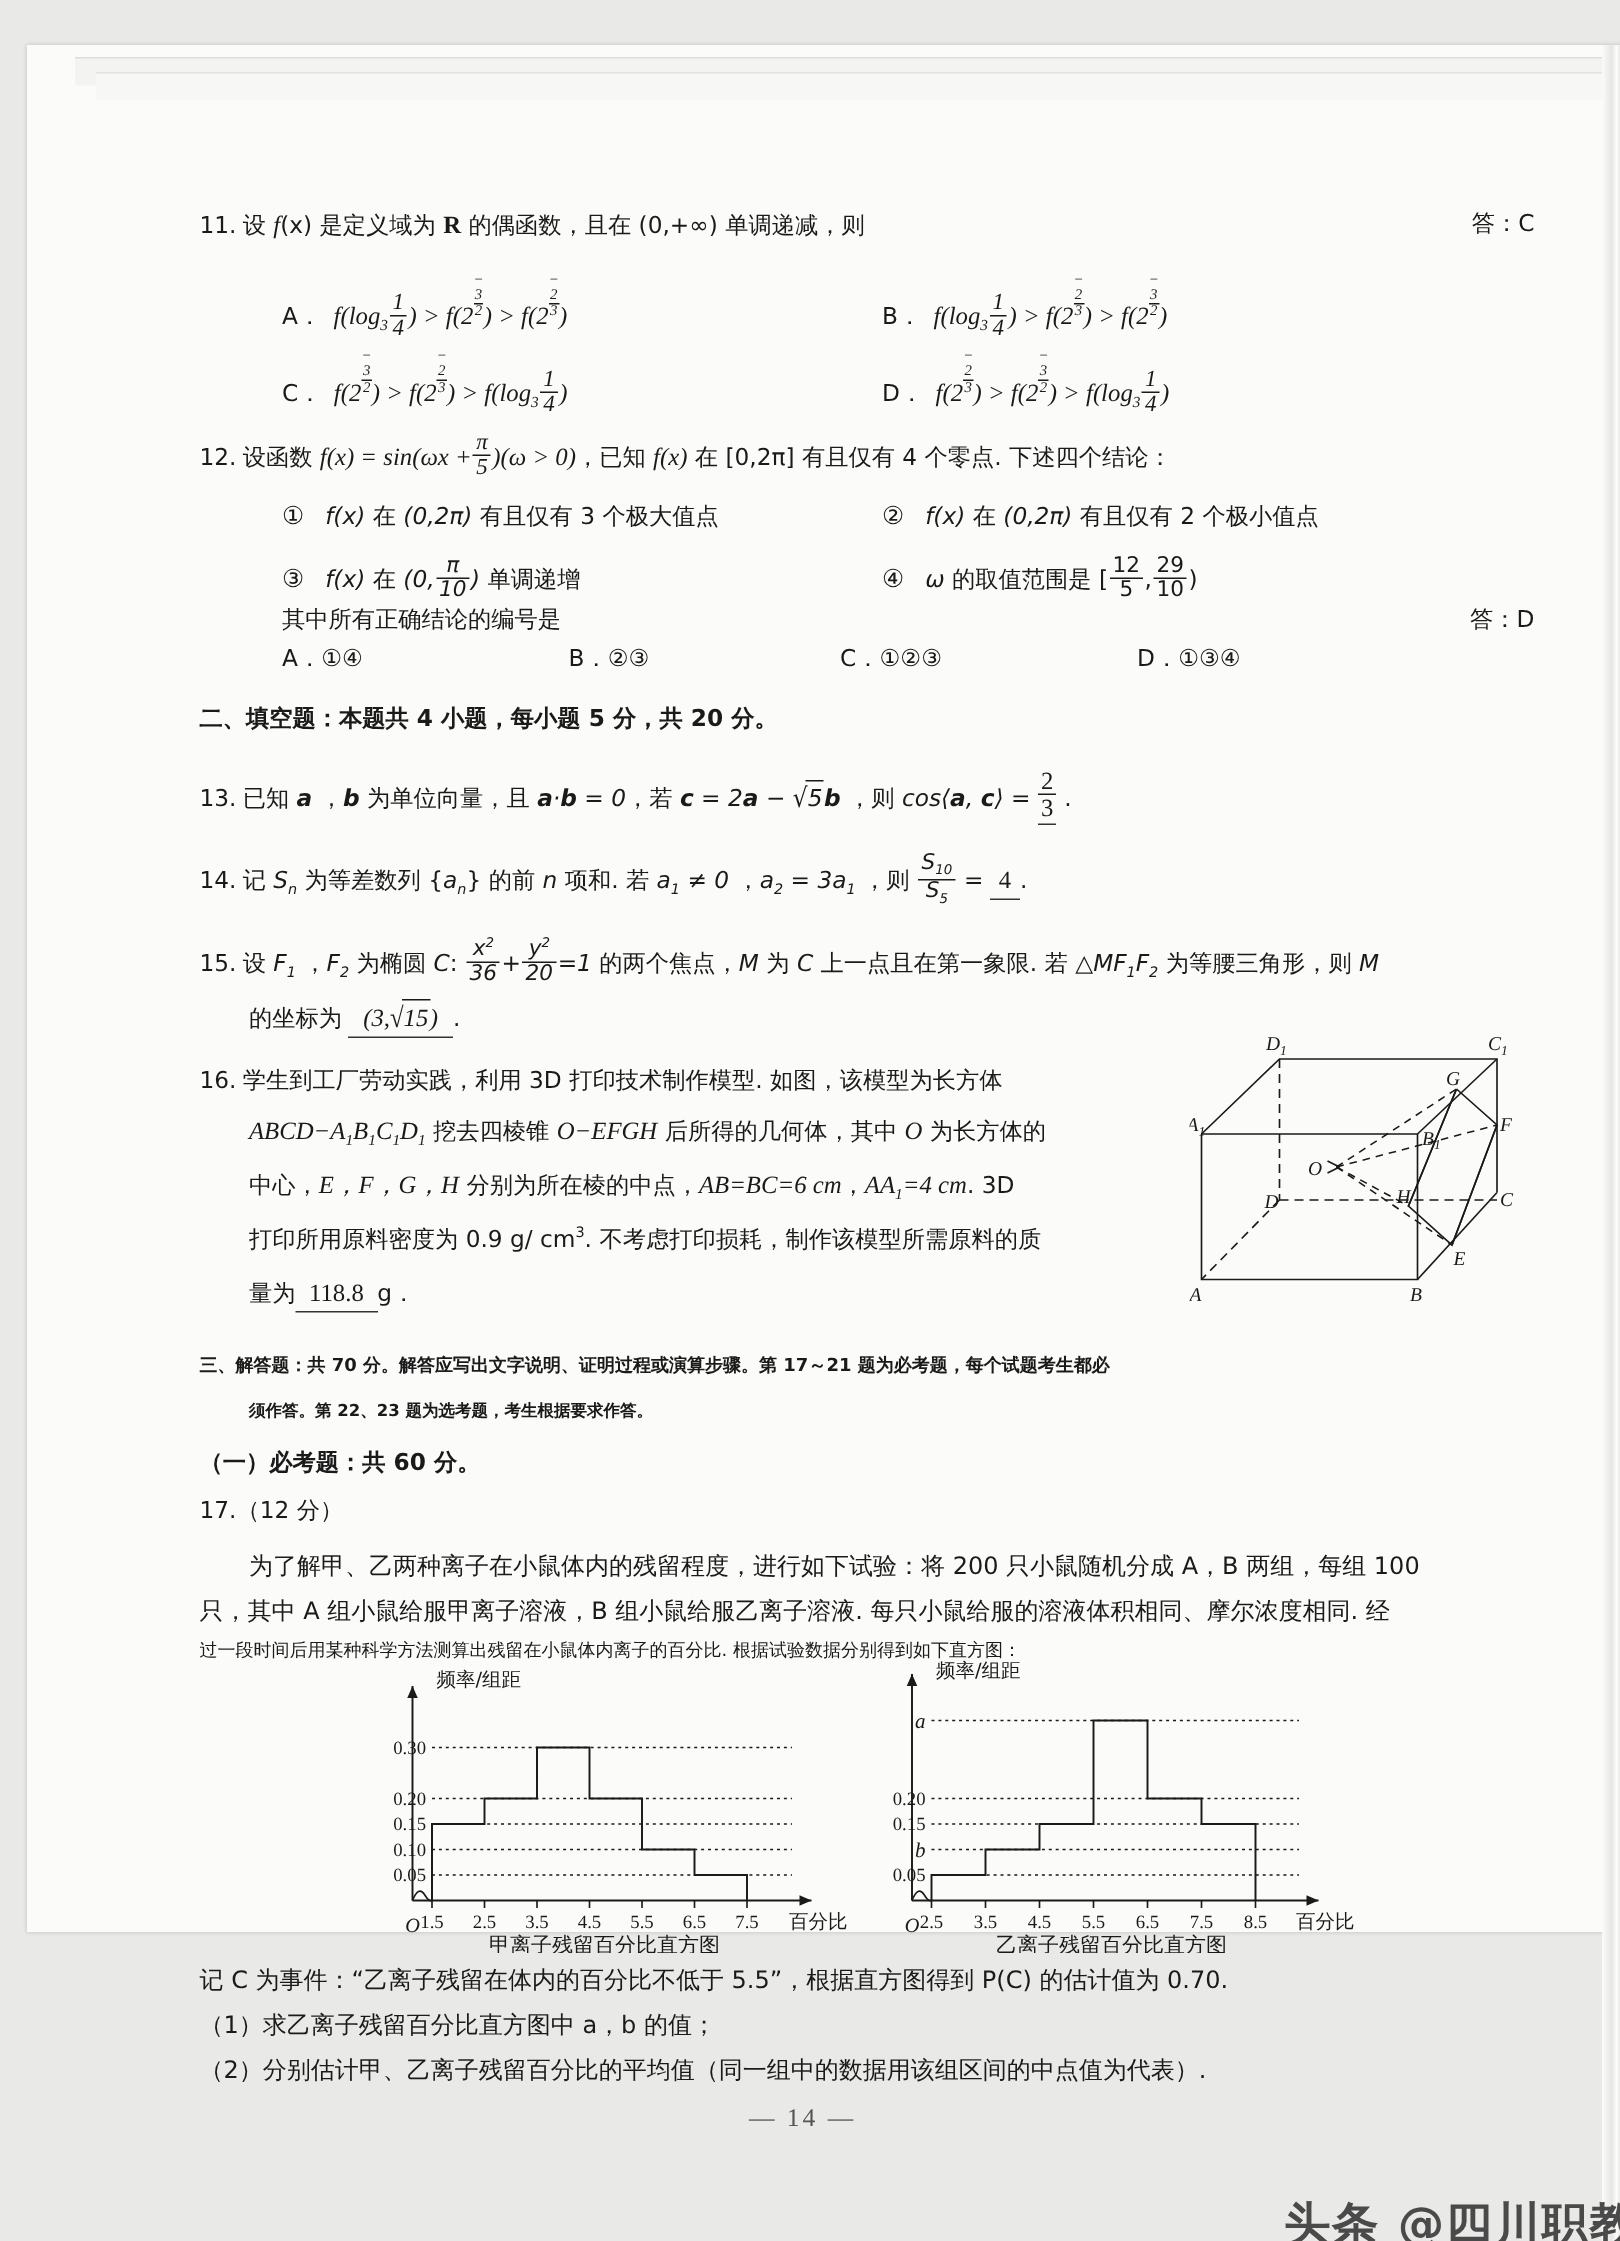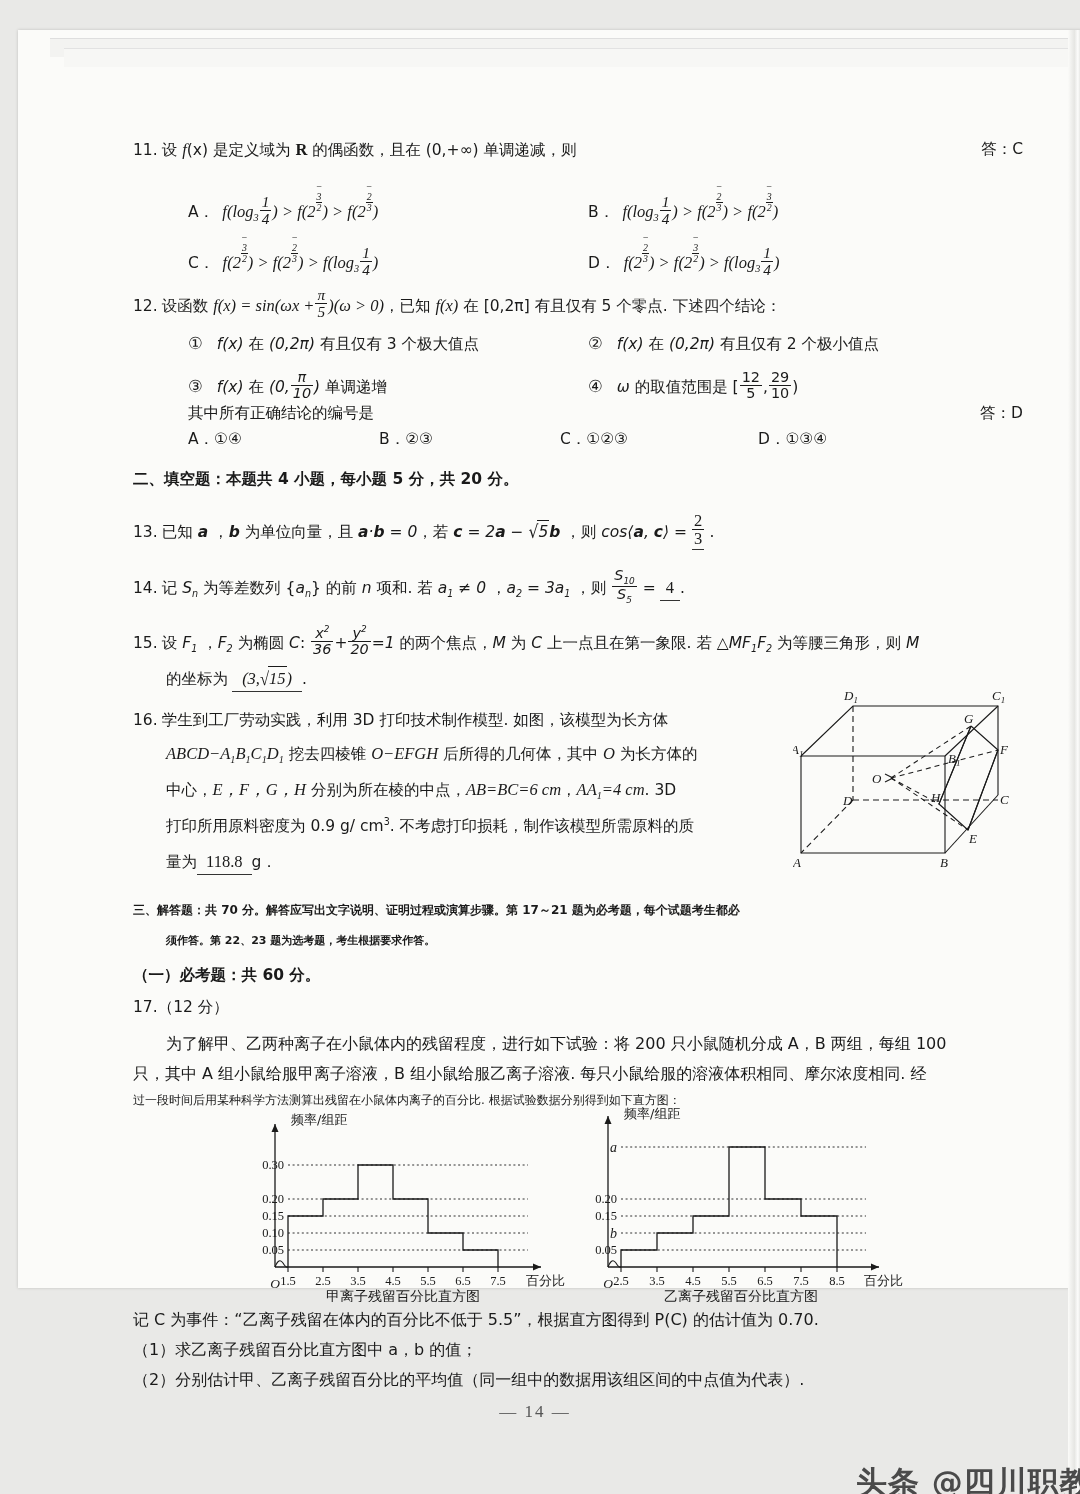--- a/index.html
+++ b/index.html
@@ -87,21 +87,21 @@
       <span class="ital">&nbsp;f(2<span class="supfrac">−<span class="num">3</span><span class="den">2</span></span>) &gt; f(2<span class="supfrac">−<span class="num">2</span><span class="den">3</span></span>) &gt; f(log<span class="sub">3</span><span class="frac"><span class="num">1</span><span class="den">4</span></span>)</span>
     </div>
 
     <div class="row" style="top:203px;left:455px;">
       <span class="cn">D．</span>
       <span class="ital">&nbsp;f(2<span class="supfrac">−<span class="num">2</span><span class="den">3</span></span>) &gt; f(2<span class="supfrac">−<span class="num">3</span><span class="den">2</span></span>) &gt; f(log<span class="sub">3</span><span class="frac"><span class="num">1</span><span class="den">4</span></span>)</span>
     </div>
 
     <div class="row" style="top:257px;left:0;">
       <span class="qnum cn">12.</span>
-      <span class="cn">设函数 </span><span class="ital">f(x) = sin(ωx +<span class="frac"><span class="num">π</span><span class="den">5</span></span>)(ω &gt; 0)</span><span class="cn">，已知 </span><span class="ital">f(x)</span><span class="cn"> 在 [0,2π] 有且仅有 5 个零点. 下述四个结论：</span>
+      <span class="cn">设函数 </span><span class="ital">f(x) = sin(ωx +<span class="frac"><span class="num">π</span><span class="den">5</span></span>)(ω &gt; 0)</span><span class="cn">，已知 </span><span class="ital">f(x)</span><span class="cn"> 在 [0,2π] 有且仅有 4 个零点. 下述四个结论：</span>
     </div>
 
     <div class="row" style="top:302px;left:55px;">
       <span>①</span>
       <span class="cn">&nbsp;&nbsp;<span class="ital">f(x)</span> 在 <span class="ital">(0,2π)</span> 有且仅有 3 个极大值点</span>
     </div>
     <div class="row" style="top:302px;left:455px;">
       <span>②</span>
       <span class="cn">&nbsp;&nbsp;<span class="ital">f(x)</span> 在 <span class="ital">(0,2π)</span> 有且仅有 2 个极小值点</span>
     </div>

